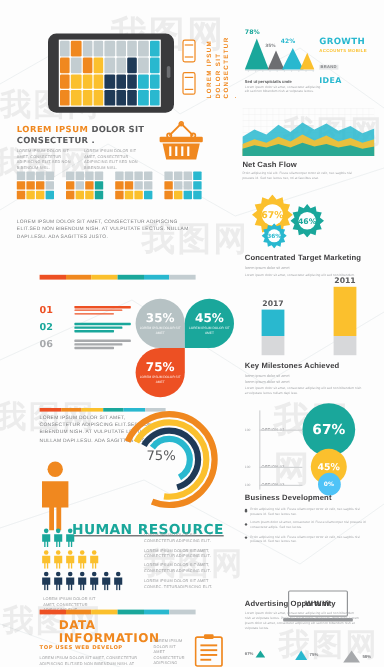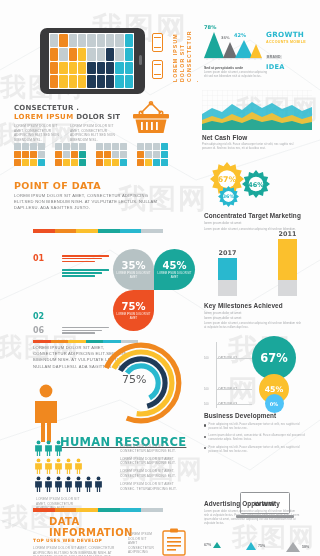--- a/index.html
+++ b/index.html
@@ -188,24 +188,24 @@
         <rect x="2" y="14" width="36" height="4.5" rx="1" fill="#f0881f"></rect>
         <path d="M4.5 19.5 L7.5 33 L32.5 33 L35.5 19.5 Z" fill="#f0881f"></path>
         <rect x="10" y="22" width="1.8" height="8" fill="#fff"></rect>
         <rect x="15" y="22" width="1.8" height="8" fill="#fff"></rect>
         <rect x="20" y="22" width="1.8" height="8" fill="#fff"></rect>
         <rect x="25" y="22" width="1.8" height="8" fill="#fff"></rect>
       </svg>
     </div>
 
     <div style="position:absolute;left:14px;top:104px;width:110px;">
-      <div style="font-size:7px;line-height:8.6px;color:#58595b;font-weight:bold;font-family:'DejaVu Sans',sans-serif;letter-spacing:.2px;">CONSECTETUR .</div>
       <div style="font-size:7px;line-height:8.6px;font-family:'DejaVu Sans',sans-serif;letter-spacing:.2px;">
         <span class="h-orange">LOREM IPSUM</span><span style="color:#58595b;font-weight:bold;"> DOLOR SIT</span>
       </div>
+      <div style="font-size:7px;line-height:8.6px;color:#58595b;font-weight:bold;font-family:'DejaVu Sans',sans-serif;letter-spacing:.2px;">CONSECTETUR .</div>
       <div style="display:flex;gap:6px;margin-top:3px;">
         <div class="body-txt-s" style="width:50px;">LOREM IPSUM DOLOR SIT AMET, CONSECTETUR ADIPISCING ELIT SED NON BIBENDUM NISL.</div>
         <div class="body-txt-s" style="width:50px;">LOREM IPSUM DOLOR SIT AMET, CONSECTETUR ADIPISCING ELIT SED NON BIBENDUM NISL.</div>
       </div>
     </div>
 
     <div id="sqgrid-1" class="sq-grid" style="position:absolute;left:14px;top:143px;grid-template-columns:repeat(4,6.5px);">
         <div class="sq" style="background: rgb(195, 205, 209);"></div>
         <div class="sq" style="background: rgb(195, 205, 209);"></div>
         <div class="sq" style="background: rgb(195, 205, 209);"></div>
@@ -256,21 +256,20 @@
         <div class="sq" style="background: rgb(195, 205, 209);"></div>
         <div class="sq" style="background: rgb(195, 205, 209);"></div>
         <div class="sq" style="background: rgb(41, 184, 207);"></div>
         <div class="sq" style="background: rgb(240, 136, 31);"></div>
         <div class="sq" style="background: rgb(251, 192, 45);"></div>
         <div class="sq" style="background: rgb(41, 184, 207);"></div>
         <div class="sq" style="background: rgb(41, 184, 207);"></div>
       </div>
 
     <div style="position:absolute;left:14px;top:180px;width:150px;">
-      <div class="h-orange" style="font-size:9.5px;line-height:11px;">POINT OF DATA</div>
       <div class="body-txt" style="margin-top:2px;">LOREM IPSUM DOLOR SIT AMET, CONSECTETUR ADIPISCING ELIT.SED NON BIBENDUM NISH. AT VULPUTATE LECTUS. NULLAM DAPI.LESU. ADA SAGITTES JUSTO.</div>
     </div>
 
     <div class="rule" style="position:absolute;left:33px;top:229px;width:130px;">
       <div style="background:#ed5023;"></div>
         <div style="background:#f0881f;"></div>
       <div style="background:#fbc02d;"></div>
         <div style="background:#1aa79b;"></div>
       <div style="background:#29b8cf;"></div>
         <div style="background:#c3cdd1;"></div>
@@ -279,21 +278,21 @@
     <div id="step-list" style="position:absolute;left:33px;top:254px;width:76px;">
         <div class="step-row">
           <div class="step-num" style="color: rgb(237, 80, 35);">01</div>
           <div class="step-lines" title="LOREM IPSUM DOLOR SIT AMET CONSECTETUR ADIPISCING ELIT">
             <span style="background: rgb(237, 80, 35); width: 100%;"></span>
             <span style="background: rgb(237, 80, 35); width: 85%;"></span>
             <span style="background: rgb(237, 80, 35); width: 70%;"></span>
           </div>
         </div>
         <div class="step-row">
-          <div class="step-num" style="color: rgb(26, 167, 155); margin-top: 44px;">02</div>
+          <div class="step-num" style="color: rgb(26, 167, 155);">02</div>
           <div class="step-lines" title="LOREM IPSUM DOLOR SIT AMET CONSECTETUR ADIPISCING ELIT">
             <span style="background: rgb(26, 167, 155); width: 100%;"></span>
             <span style="background: rgb(26, 167, 155); width: 85%;"></span>
             <span style="background: rgb(26, 167, 155); width: 70%;"></span>
           </div>
         </div>
         <div class="step-row">
           <div class="step-num" style="color: rgb(167, 169, 172);">06</div>
           <div class="step-lines" title="LOREM IPSUM DOLOR SIT AMET CONSECTETUR ADIPISCING ELIT">
             <span style="background: rgb(167, 169, 172); width: 100%;"></span>

